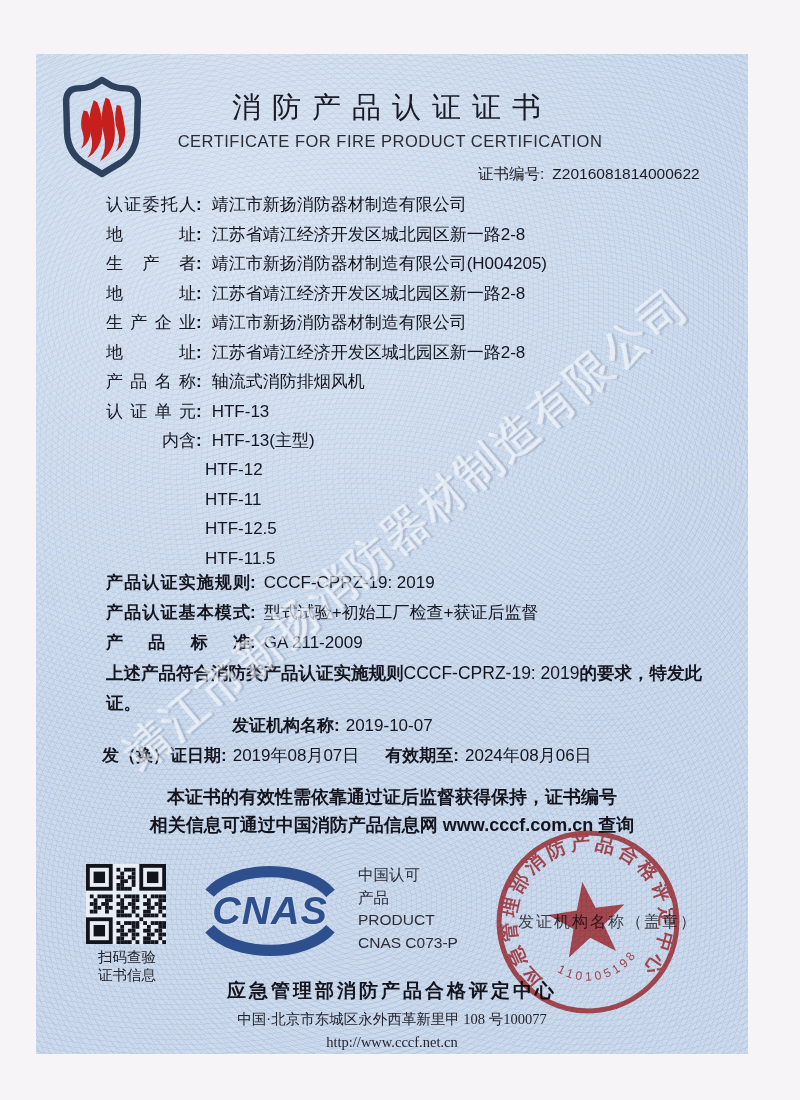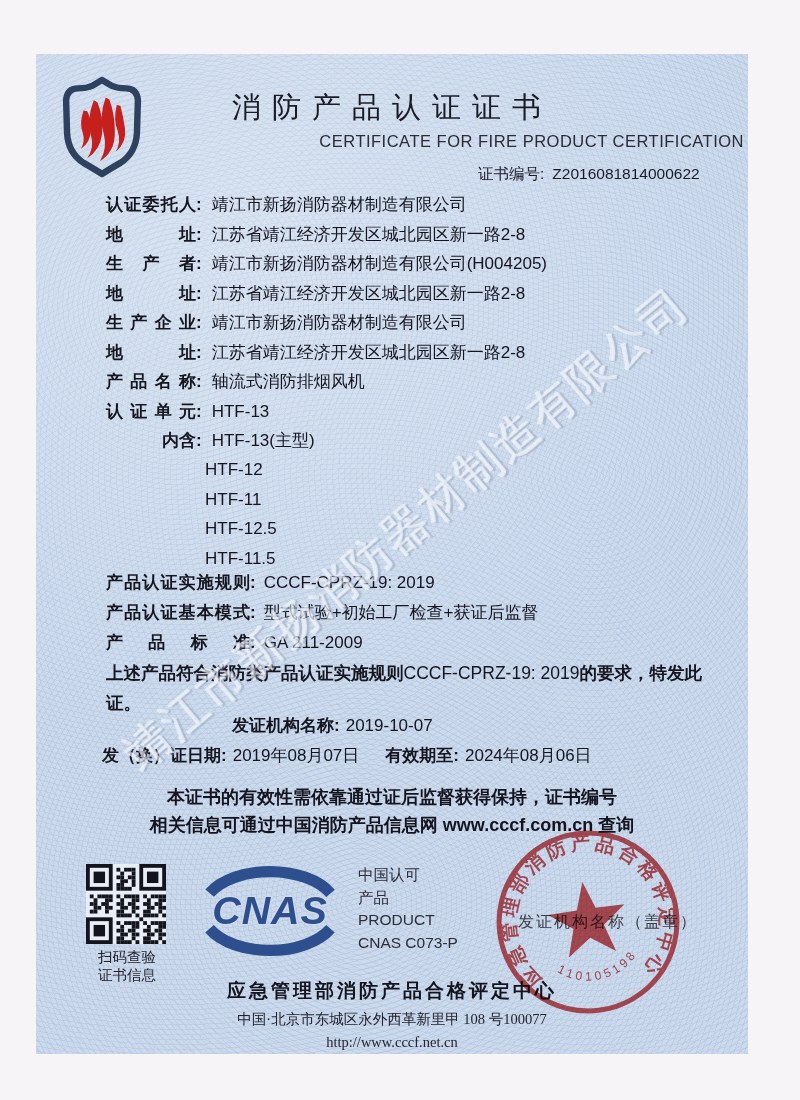--- a/index.html
+++ b/index.html
@@ -15,27 +15,27 @@
     background-image:
       radial-gradient(circle at 30% 18%, rgba(255,255,255,.28), transparent 55%),
       repeating-radial-gradient(circle at 20% 25%, rgba(173,194,224,.45) 0 1px, transparent 1px 5px),
       repeating-radial-gradient(circle at 78% 42%, rgba(173,194,224,.38) 0 1px, transparent 1px 6px),
       repeating-radial-gradient(circle at 45% 85%, rgba(168,190,222,.38) 0 1px, transparent 1px 5px);
     overflow:hidden;
   }
   
   .logo{position:absolute;left:20px;top:20px;width:92px;height:106px;z-index:2;}
   .title{position:absolute;left:0;right:0;top:34px;text-align:center;font-size:29px;font-weight:400;letter-spacing:11px;color:#1b1b26;z-index:2;}
-  .subtitle{position:absolute;left:0;right:4px;top:78px;text-align:right;font-size:16.5px;color:#2b2b36;letter-spacing:.5px;z-index:2;}
+  .subtitle{position:absolute;left:0;right:4px;top:78px;text-align:center;font-size:16.5px;color:#2b2b36;letter-spacing:.5px;z-index:2;}
   .certno{position:absolute;left:418px;top:110px;font-size:15.5px;color:#1b1b26;z-index:2;}
   .certno .lab{margin-right:8px;margin-left:24px;}
   
   .fields{position:absolute;left:70px;top:136px;z-index:2;}
   .frow{height:29.5px;line-height:29.5px;font-size:17px;white-space:nowrap;}
-  .flab{display:inline-block;width:90px;font-weight:bold;text-align:justify;text-align-last:justify;vertical-align:top;}
+  .flab{display:inline-block;width:90px;font-weight:normal;text-align:justify;text-align-last:justify;vertical-align:top;}
   .flab.right{text-align-last:right;}
   .fcolon{font-weight:bold;}
   .fval{margin-left:10px;}
   .models{position:absolute;left:169px;top:401px;z-index:2;}
   .mrow{height:29.5px;line-height:29.5px;font-size:17px;}
   
   .rules{position:absolute;left:70px;top:514px;z-index:2;}
   .rrow{height:30px;line-height:30px;font-size:17px;white-space:nowrap;}
   .rlab{display:inline-block;width:144px;font-weight:bold;text-align:justify;text-align-last:justify;vertical-align:top;}
   .rval{margin-left:8px;}

